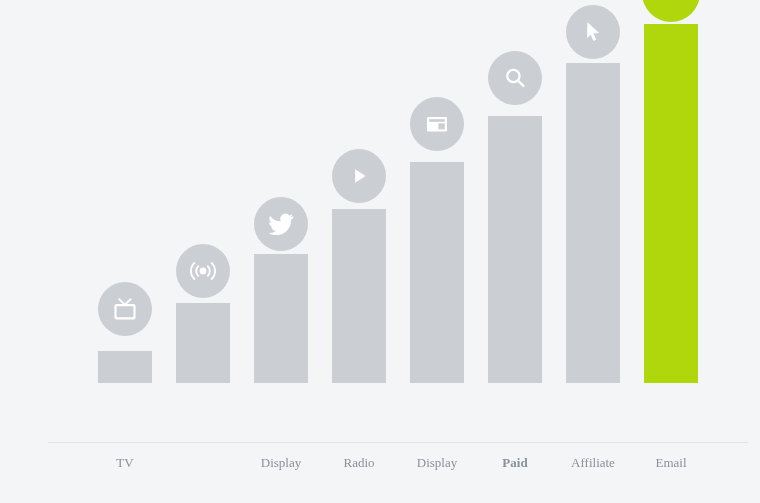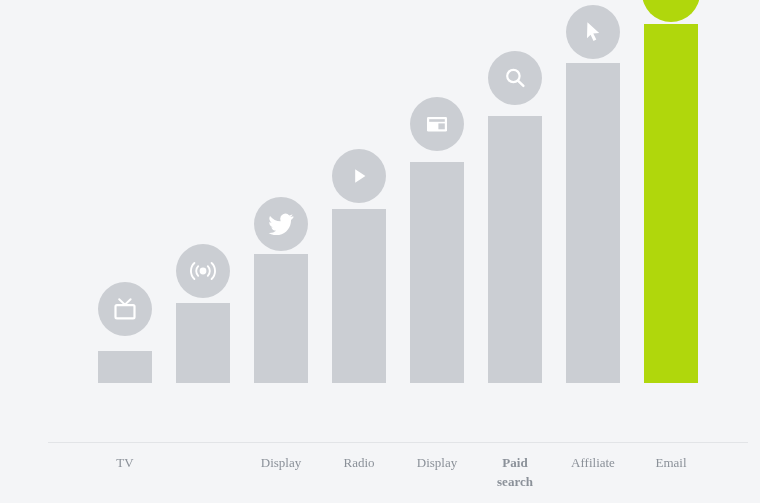--- a/index.html
+++ b/index.html
@@ -187,21 +187,20 @@
     <div>Display</div>
   </div>
   <div class="tick-label" style="left:284px;">
     <div>Radio</div>
   </div>
   <div class="tick-label" style="left:362px;">
     <div>Display</div>
   </div>
   <div class="tick-label" style="left:440px;font-weight:bold;">
     <div>Paid</div>
-    <div>search</div>
   </div>
   <div class="tick-label" style="left:596px;">
     <div>Email</div>
   </div>
   <div class="tick-label" style="left:518px;">
     <div>Affiliate</div>
   </div>
 
 </div>
 

